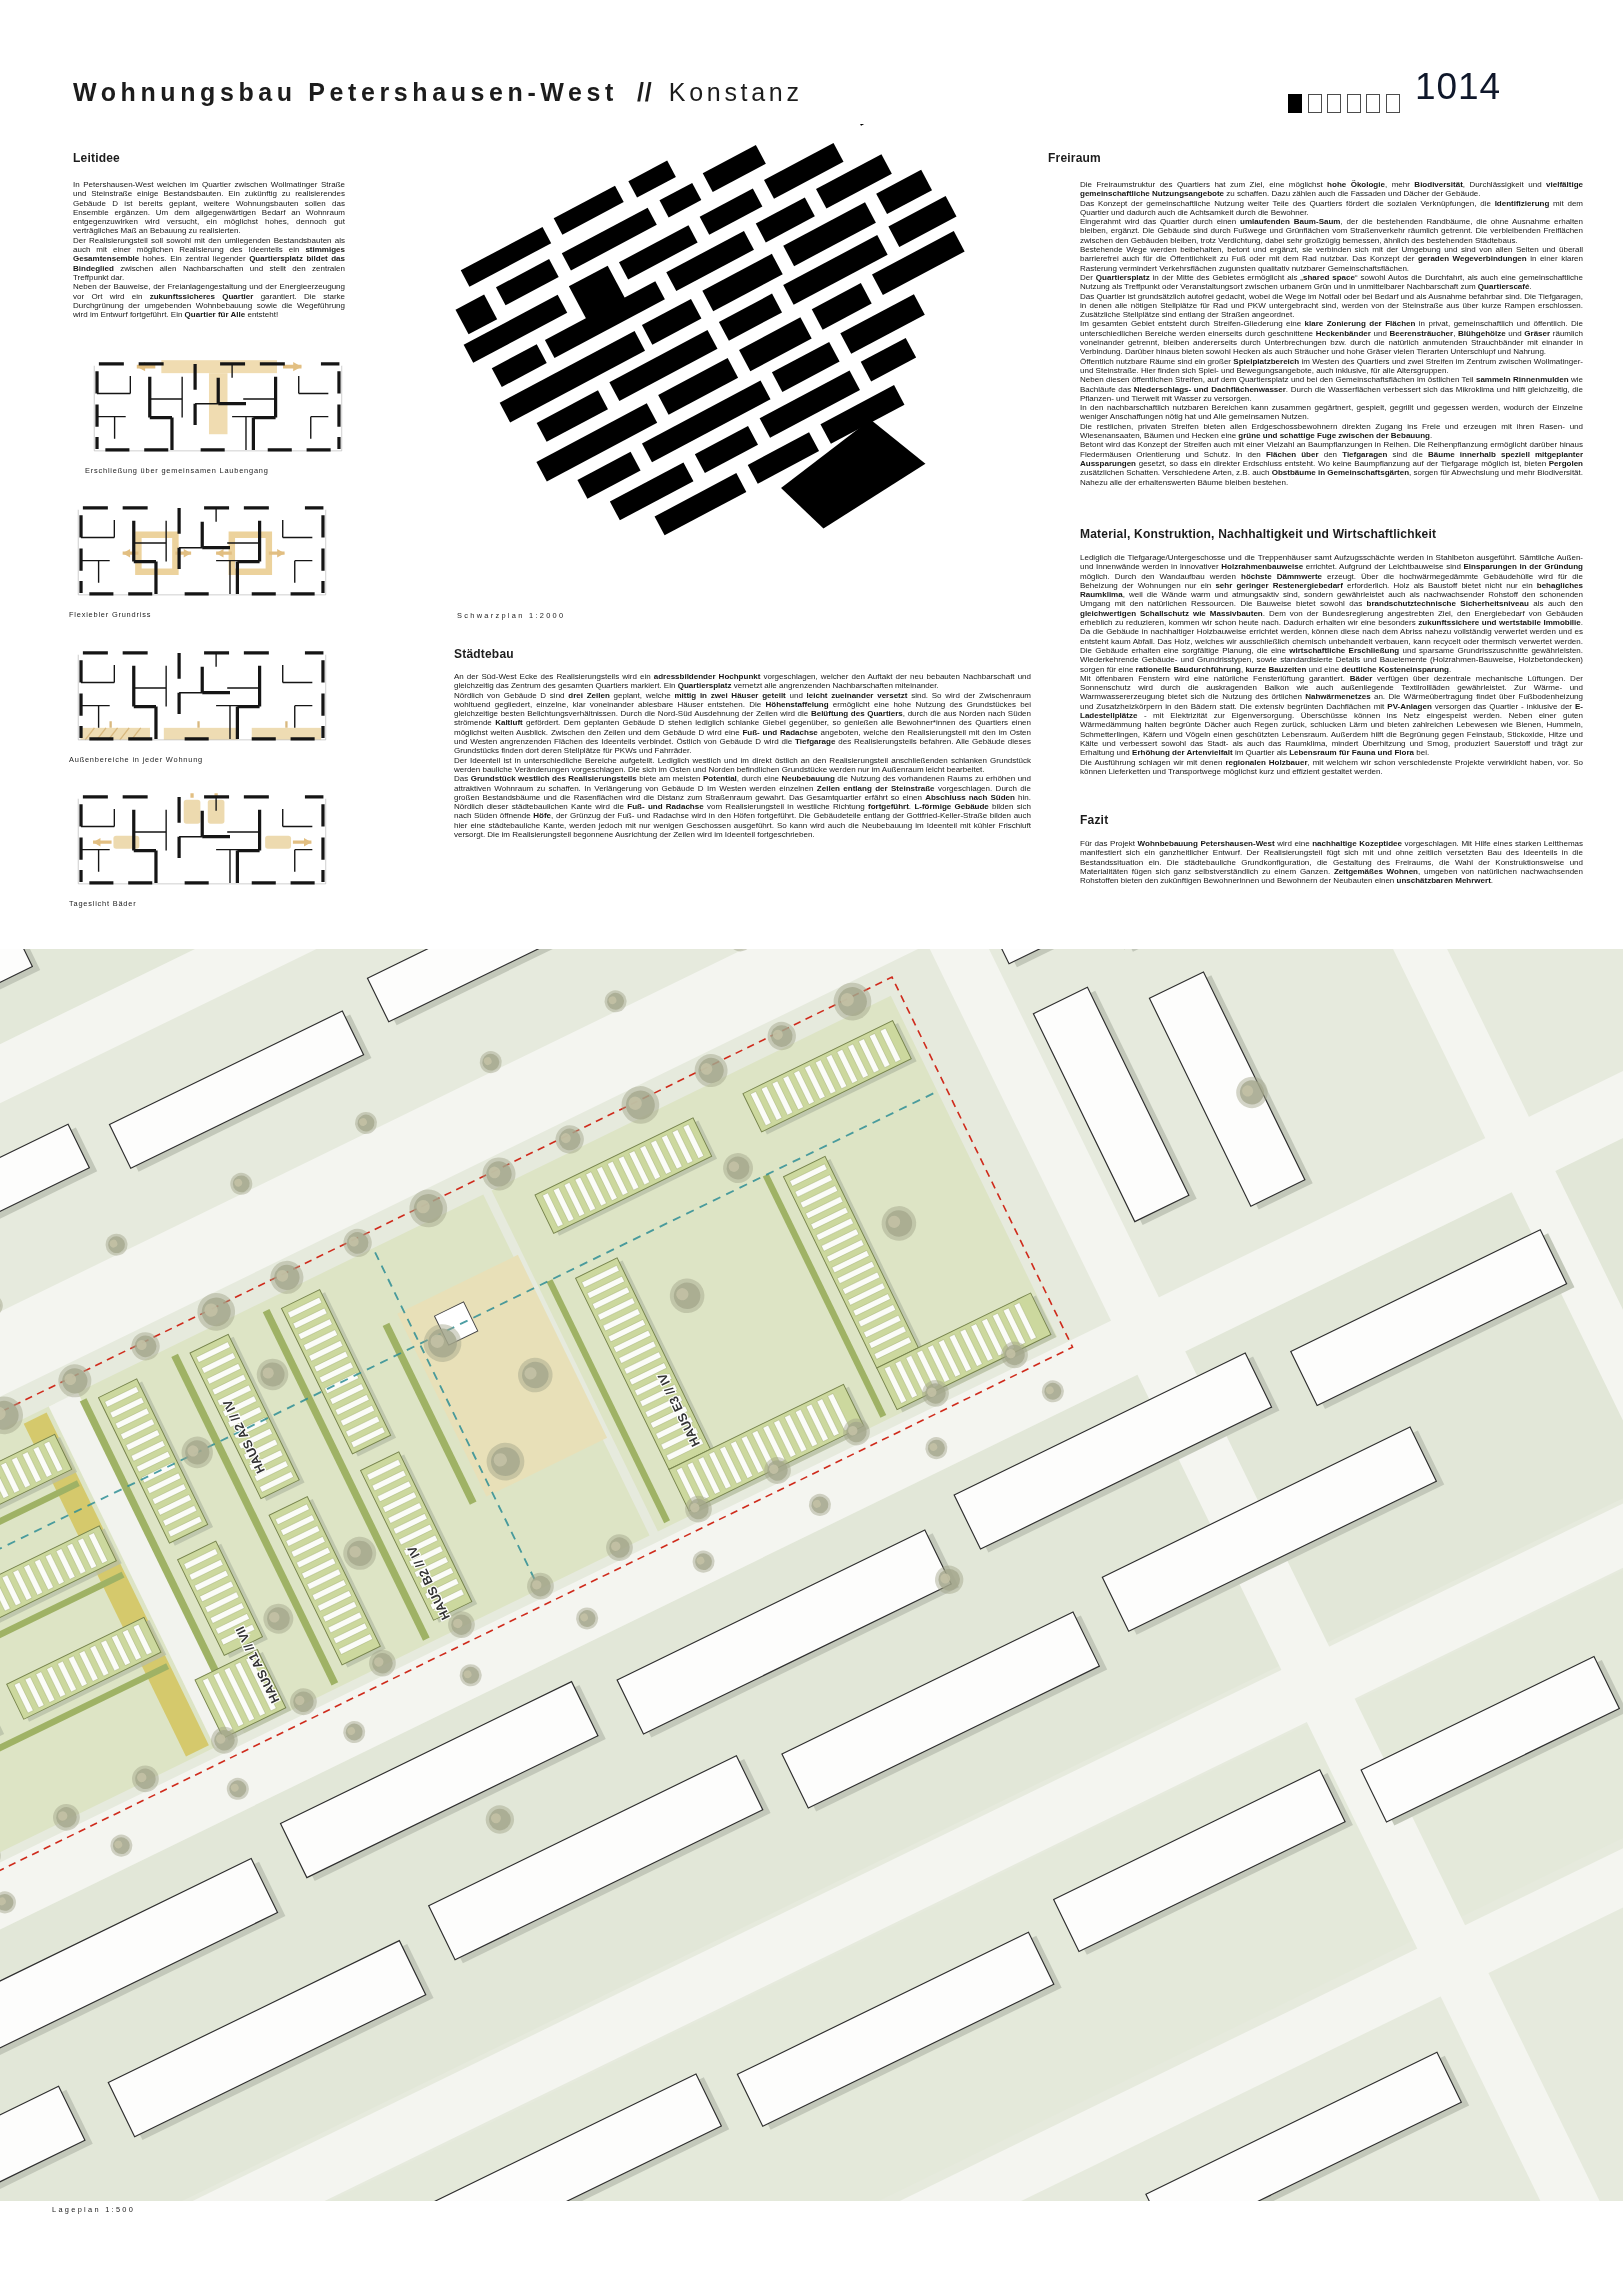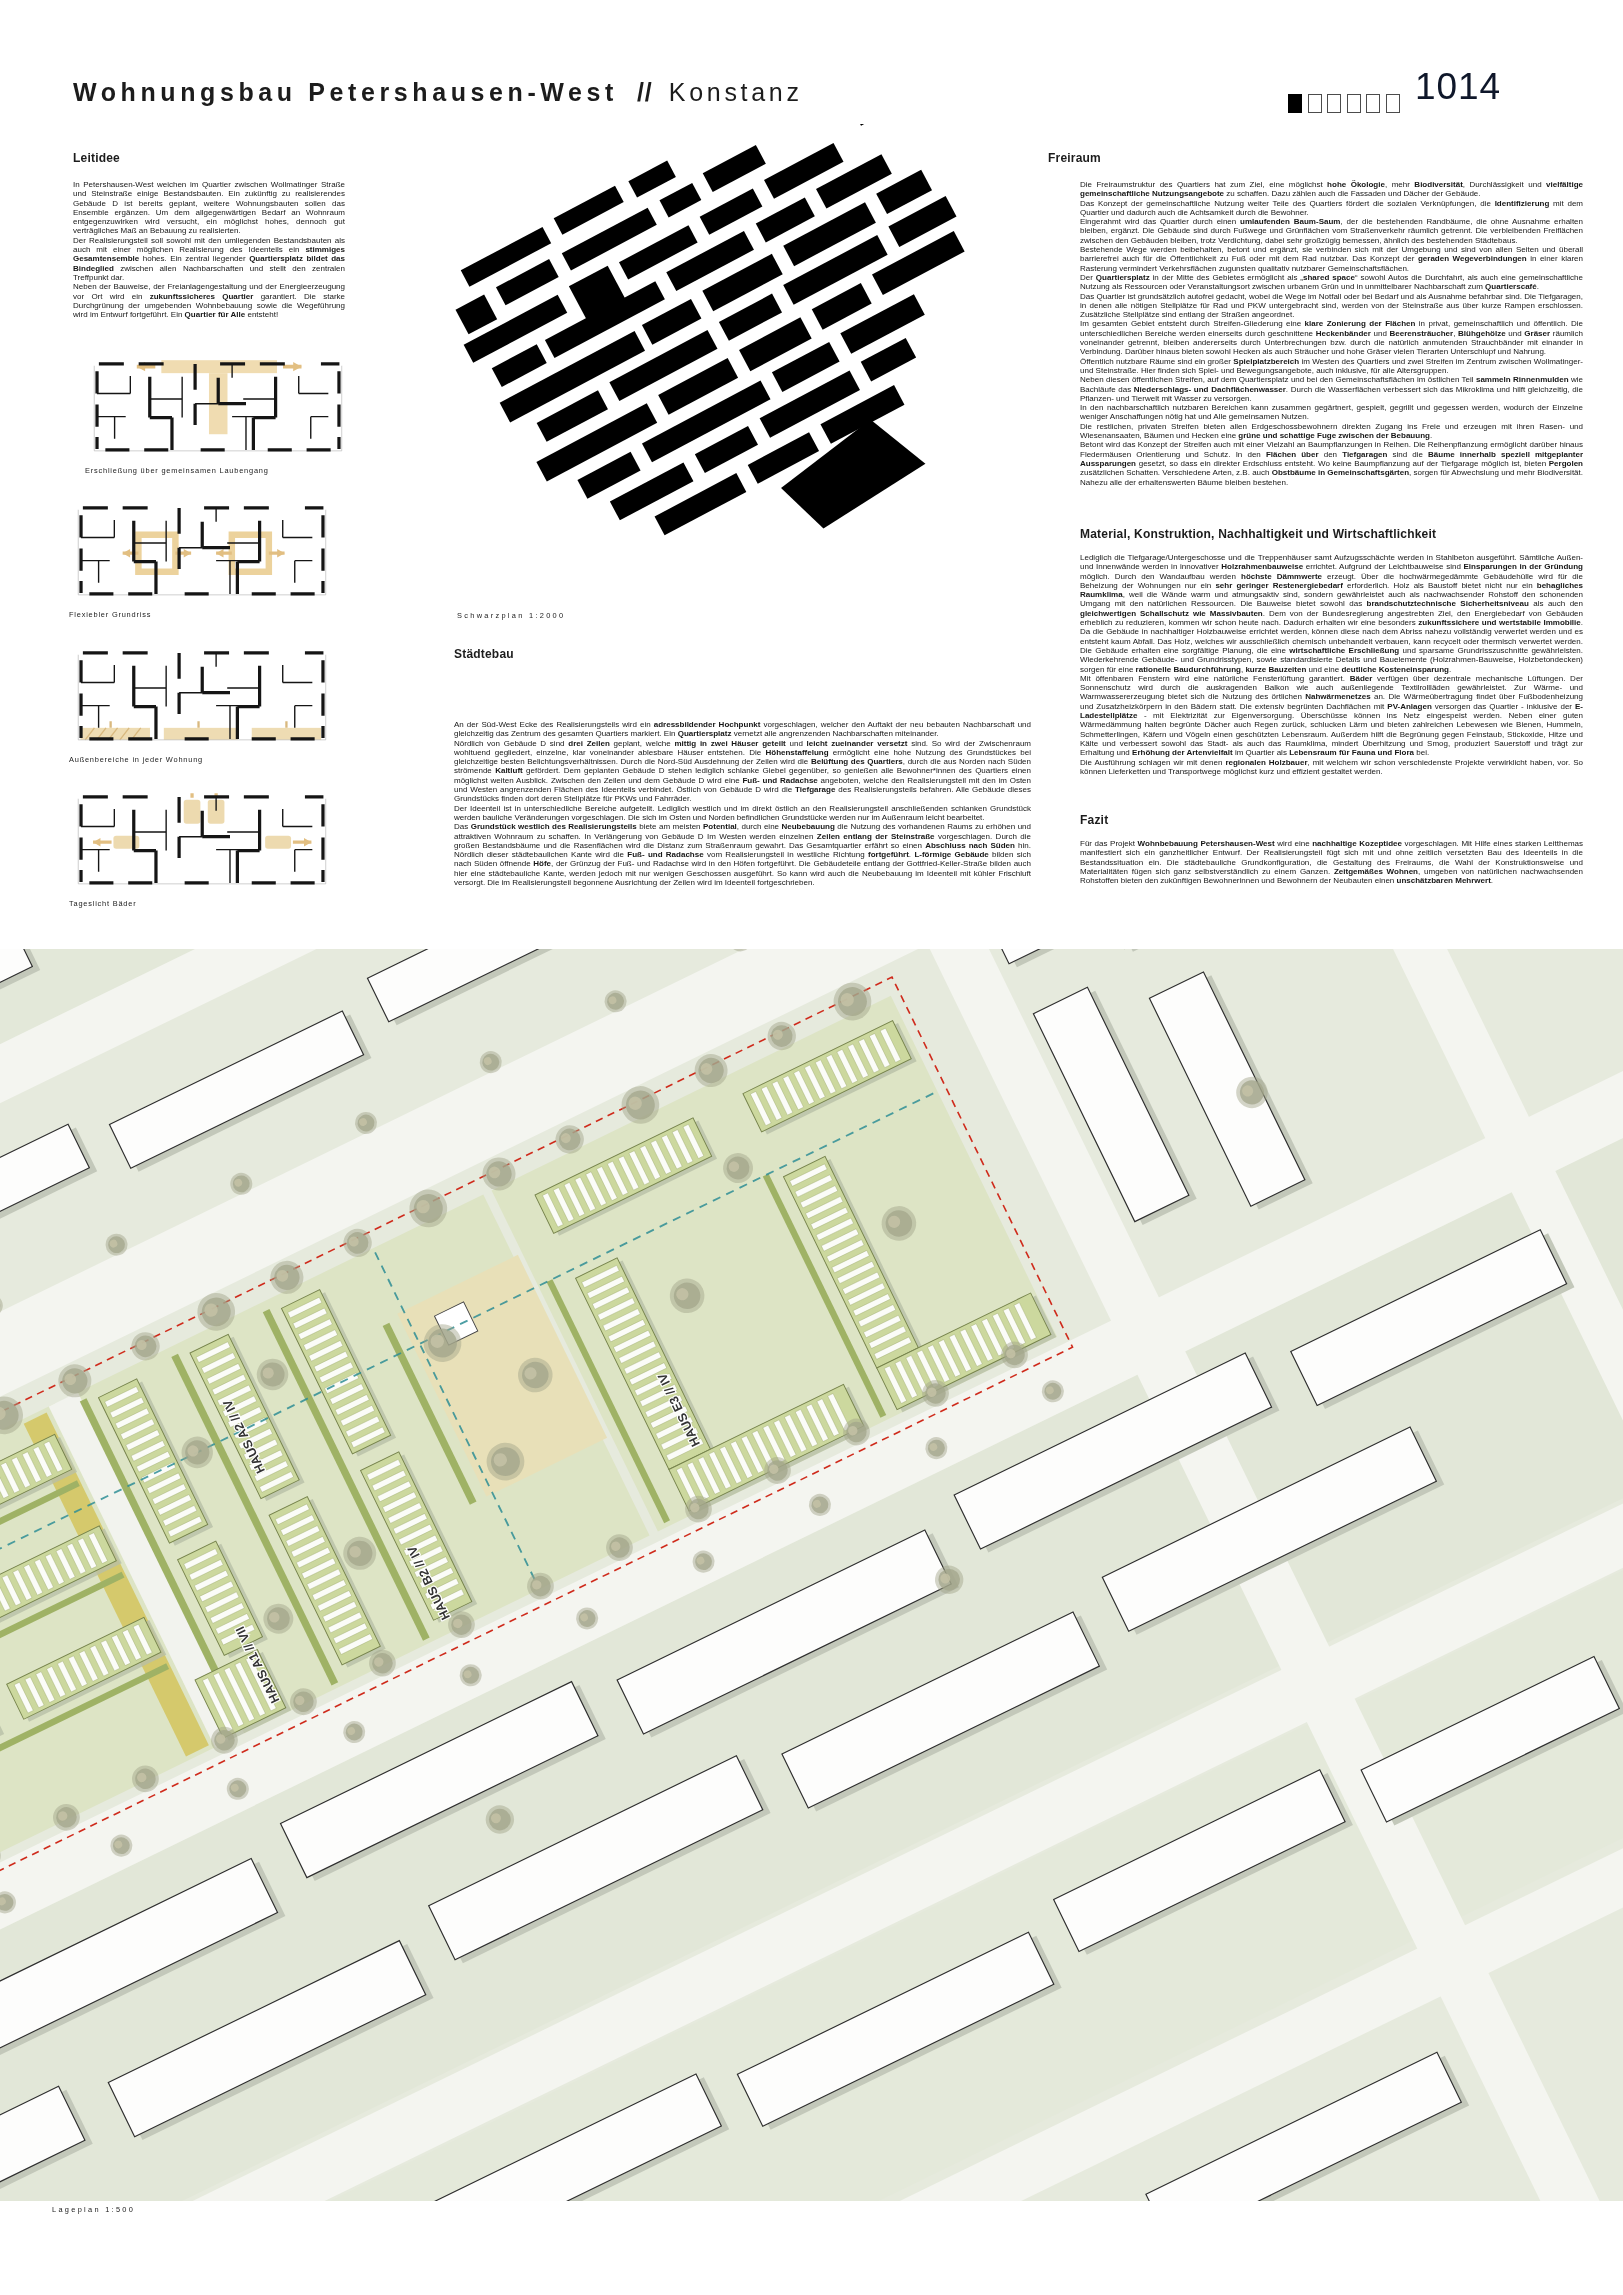--- a/index.html
+++ b/index.html
@@ -33,21 +33,21 @@
   
   #leitidee-h{left:73px;top:151px;}
   #leitidee-p{left:73px;top:180px;width:272px;}
   #diagram-1{left:85px;top:348px;}
   #diagram-2{left:69px;top:492px;}
   #diagram-3{left:69px;top:637px;}
   #diagram-4{left:69px;top:781px;}
   #schwarzplan{left:439px;top:124px;width:595px;height:477px;}
   #schwarzplan-caption{left:457px;top:611px;}
   #staedtebau-h{left:454px;top:647px;}
-  #staedtebau-p{left:454px;top:672px;width:577px;margin-top:48px;}
+  #staedtebau-p{left:454px;top:672px;width:577px;}
   #freiraum-h{left:1048px;top:151px;}
   #freiraum-p{left:1080px;top:180px;width:503px;}
   #material-h{left:1080px;top:527px;width:527px;}
   #material-p{left:1080px;top:553px;width:503px;}
   #fazit-h{left:1080px;top:813px;}
   #fazit-p{left:1080px;top:839px;width:503px;}
   #siteplan{left:0px;top:949px;width:1623px;height:1252px;}
   #siteplan svg{display:block;width:1623px;height:1252px;}
   #siteplan-caption{left:52px;top:2205px;}
 </style>
@@ -218,21 +218,21 @@
     <p><span>Der Ideenteil ist in unterschiedliche Bereiche aufgeteilt. Lediglich westlich und im direkt östlich an den Realisierungsteil anschließenden schlanken Grundstück werden bauliche Veränderungen vorgeschlagen. Die sich im Osten und Norden befindlichen Grundstücke werden nur im Außenraum leicht bearbeitet.</span></p>
     <p><span>Das </span><span class="bold">Grundstück westlich des Realisierungsteils</span><span> biete am meisten </span><span class="bold">Potential</span><span>, durch eine </span><span class="bold">Neubebauung</span><span> die Nutzung des vorhandenen Raums zu erhöhen und attraktiven Wohnraum zu schaffen. In Verlängerung von Gebäude D Im Westen werden einzelnen </span><span class="bold">Zeilen entlang der Steinstraße</span><span> vorgeschlagen. Durch die großen Bestandsbäume und die Rasenflächen wird die Distanz zum Straßenraum gewahrt. Das Gesamtquartier erfährt so einen </span><span class="bold">Abschluss nach Süden</span><span> hin. Nördlich dieser städtebaulichen Kante wird die </span><span class="bold">Fuß- und Radachse</span><span> vom Realisierungsteil in westliche Richtung </span><span class="bold">fortgeführt</span><span>. </span><span class="bold">L-förmige Gebäude</span><span> bilden sich nach Süden öffnende </span><span class="bold">Höfe</span><span>, der Grünzug der Fuß- und Radachse wird in den Höfen fortgeführt. Die Gebäudeteile entlang der Gottfried-Keller-Straße bilden auch hier eine städtebauliche Kante, werden jedoch mit nur wenigen Geschossen ausgeführt. So kann wird auch die Neubebauung im Ideenteil mit kühler Frischluft versorgt. Die im Realisierungsteil begonnene Ausrichtung der Zeilen wird im Ideenteil fortgeschrieben.</span></p>
   </div>
 
 <h2 class="abs h-sec" id="freiraum-h">Freiraum</h2>
 <div class="abs body-text" id="freiraum-p">
     <p><span>Die Freiraumstruktur des Quartiers hat zum Ziel, eine möglichst </span><span class="bold">hohe Ökologie</span><span>, mehr </span><span class="bold">Biodiversität</span><span>, Durchlässigkeit und </span><span class="bold">vielfältige gemeinschaftliche Nutzungsangebote</span><span> zu schaffen. Dazu zählen auch die Fassaden und Dächer der Gebäude.</span></p>
     <p><span>Das Konzept der gemeinschaftliche Nutzung weiter Teile des Quartiers fördert die sozialen Verknüpfungen, die </span><span class="bold">Identifizierung</span><span> mit dem Quartier und dadurch auch die Achtsamkeit durch die Bewohner.</span></p>
     <p><span>Eingerahmt wird das Quartier durch einen </span><span class="bold">umlaufenden Baum-Saum</span><span>, der die bestehenden Randbäume, die ohne Ausnahme erhalten bleiben, ergänzt. Die Gebäude sind durch Fußwege und Grünflächen vom Straßenverkehr räumlich getrennt. Die verbleibenden Freiflächen zwischen den Gebäuden bleiben, trotz Verdichtung, dabei sehr großzügig bemessen, ähnlich des bestehenden Städtebaus.</span></p>
     <p><span>Bestehende Wege werden beibehalten, betont und ergänzt, sie verbinden sich mit der Umgebung und sind von allen Seiten und überall barrierefrei auch für die Öffentlichkeit zu Fuß oder mit dem Rad nutzbar. Das Konzept der </span><span class="bold">geraden Wegeverbindungen</span><span> in einer klaren Rasterung vermindert Verkehrsflächen zugunsten qualitativ nutzbarer Gemeinschaftsflächen.</span></p>
-    <p><span>Der </span><span class="bold">Quartiersplatz</span><span> in der Mitte des Gebietes ermöglicht als „</span><span class="bold">shared space</span><span>“ sowohl Autos die Durchfahrt, als auch eine gemeinschaftliche Nutzung als Ressourcen oder Veranstaltungsort zwischen urbanem Grün und in unmittelbarer Nachbarschaft zum </span><span class="bold">Quartierscafé</span><span>.</span></p>
+    <p><span>Der </span><span class="bold">Quartiersplatz</span><span> in der Mitte des Gebietes ermöglicht als „</span><span class="bold">shared space</span><span>“ sowohl Autos die Durchfahrt, als auch eine gemeinschaftliche Nutzung als Treffpunkt oder Veranstaltungsort zwischen urbanem Grün und in unmittelbarer Nachbarschaft zum </span><span class="bold">Quartierscafé</span><span>.</span></p>
     <p><span>Das Quartier ist grundsätzlich autofrei gedacht, wobei die Wege im Notfall oder bei Bedarf und als Ausnahme befahrbar sind. Die Tiefgaragen, in denen alle nötigen Stellplätze für Rad und PKW untergebracht sind, werden von der Steinstraße aus über kurze Rampen erschlossen. Zusätzliche Stellplätze sind entlang der Straßen angeordnet.</span></p>
     <p><span>Im gesamten Gebiet entsteht durch Streifen-Gliederung eine </span><span class="bold">klare Zonierung der Flächen</span><span> in privat, gemeinschaftlich und öffentlich. Die unterschiedlichen Bereiche werden einerseits durch geschnittene </span><span class="bold">Heckenbänder</span><span> und </span><span class="bold">Beerensträucher</span><span>, </span><span class="bold">Blühgehölze</span><span> und </span><span class="bold">Gräser</span><span> räumlich voneinander getrennt, bleiben andererseits durch Unterbrechungen bzw. durch die natürlich anmutenden Strauchbänder mit einander in Verbindung. Darüber hinaus bieten sowohl Hecken als auch Sträucher und hohe Gräser vielen Tierarten Unterschlupf und Nahrung.</span></p>
     <p><span>Öffentlich nutzbare Räume sind ein großer </span><span class="bold">Spielplatzbereich</span><span> im Westen des Quartiers und zwei Streifen im Zentrum zwischen Wollmatinger- und Steinstraße. Hier finden sich Spiel- und Bewegungsangebote, auch inklusive, für alle Altersgruppen.</span></p>
     <p><span>Neben diesen öffentlichen Streifen, auf dem Quartiersplatz und bei den Gemeinschaftsflächen im östlichen Teil </span><span class="bold">sammeln Rinnenmulden</span><span> wie Bachläufe das </span><span class="bold">Niederschlags- und Dachflächenwasser</span><span>. Durch die Wasserflächen verbessert sich das Mikroklima und hilft gleichzeitig, die Pflanzen- und Tierwelt mit Wasser zu versorgen.</span></p>
     <p><span>In den nachbarschaftlich nutzbaren Bereichen kann zusammen gegärtnert, gespielt, gegrillt und gegessen werden, wodurch der Einzelne weniger Anschaffungen nötig hat und Alle gemeinsamen Nutzen.</span></p>
     <p><span>Die restlichen, privaten Streifen bieten allen Erdgeschossbewohnern direkten Zugang ins Freie und erzeugen mit ihren Rasen- und Wiesenansaaten, Bäumen und Hecken eine </span><span class="bold">grüne und schattige Fuge zwischen der Bebauung</span><span>.</span></p>
     <p><span>Betont wird das Konzept der Streifen auch mit einer Vielzahl an Baumpflanzungen in Reihen. Die Reihenpflanzung ermöglicht darüber hinaus Fledermäusen Orientierung und Schutz. In den </span><span class="bold">Flächen über</span><span> den </span><span class="bold">Tiefgaragen</span><span> sind die </span><span class="bold">Bäume innerhalb speziell mitgeplanter Aussparungen</span><span> gesetzt, so dass ein direkter Erdschluss entsteht. Wo keine Baumpflanzung auf der Tiefgarage möglich ist, bieten </span><span class="bold">Pergolen</span><span> zusätzlichen Schatten. Verschiedene Arten, z.B. auch </span><span class="bold">Obstbäume in Gemeinschaftsgärten</span><span>, sorgen für Abwechslung und mehr Biodiversität. Nahezu alle der erhaltenswerten Bäume bleiben bestehen.</span></p>
   </div>
 
 <h2 class="abs h-sec" id="material-h">Material, Konstruktion, Nachhaltigkeit und Wirtschaftlichkeit</h2>

